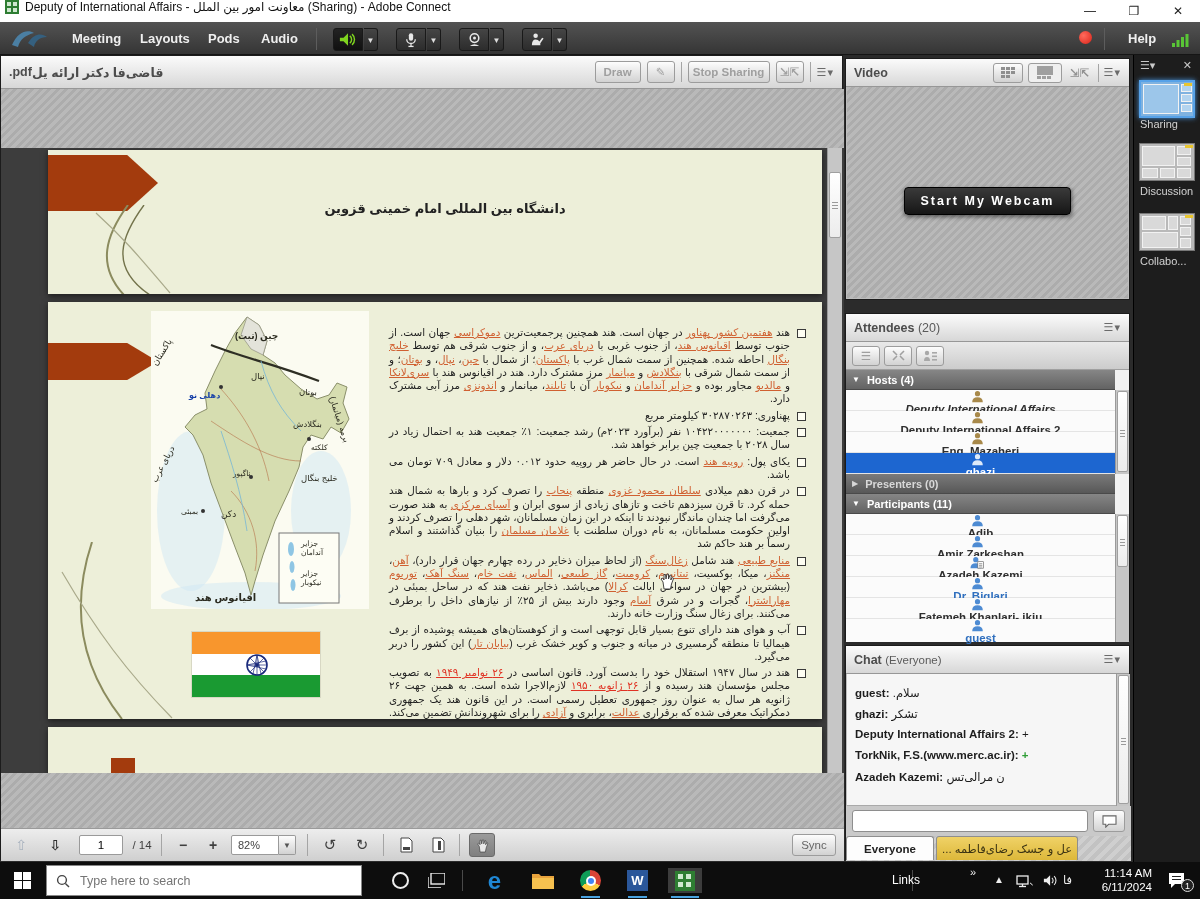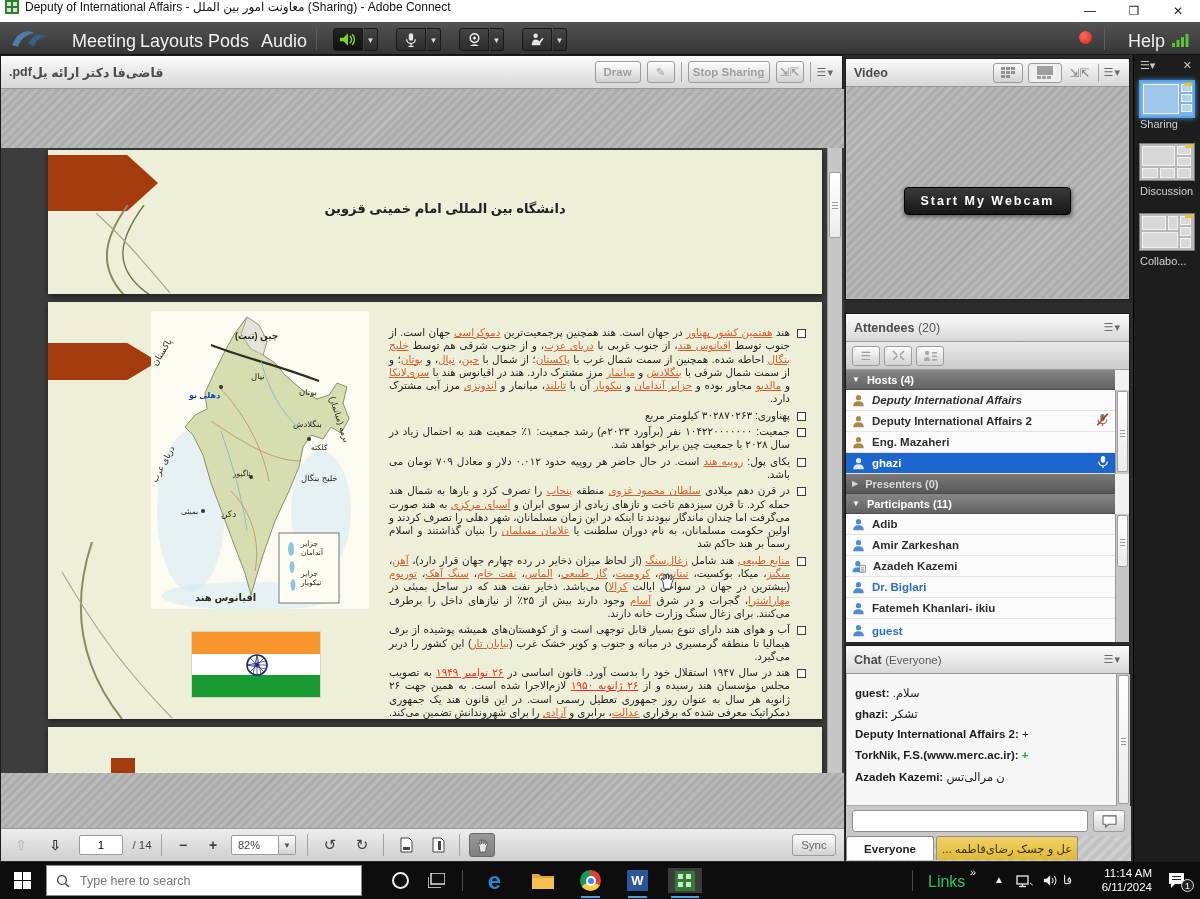--- a/index.html
+++ b/index.html
@@ -7,21 +7,21 @@
   #app{position:relative;width:1200px;height:899px;background:#2b2b2b;overflow:hidden;}
   .abs{position:absolute;}
   .rtl{direction:rtl;unicode-bidi:isolate;}
   
   .titlebar{position:absolute;left:0;top:0;width:1200px;height:22px;background:#fff;color:#111;font-size:12px;display:flex;align-items:flex-start;}
   .appico{width:14px;height:14px;margin:0 6px 0 5px;background:#2e7d32;position:relative;}
   .appico i{position:absolute;background:#cfe8cf;width:4px;height:4px;}
   .wctrl{position:absolute;top:0;height:22px;width:44px;text-align:center;line-height:22px;font-size:12px;color:#222;}
   
   .menubar{position:absolute;left:0;top:22px;width:1200px;height:33px;background:linear-gradient(#535353,#353535);border-bottom:1px solid #151515;}
-  .menuitem{color:#efefef;font-weight:normal;font-size:18px;position:absolute;top:9px;}
+  .menuitem{color:#efefef;font-weight:bold;font-size:13px;position:absolute;top:9px;}
   .avbtn{position:absolute;top:6px;height:23px;background:linear-gradient(#454545,#2c2c2c);border:1px solid #191919;border-radius:3px 0 0 3px;display:flex;align-items:center;justify-content:center;}
   .avarr{position:absolute;top:6px;height:23px;width:14px;background:linear-gradient(#454545,#2c2c2c);border:1px solid #191919;border-left:none;border-radius:0 3px 3px 0;color:#ddd;font-size:8px;text-align:center;line-height:23px;}
   .mbsep{position:absolute;top:6px;width:1px;height:22px;background:#5d5d5d;}
   
   .pod{position:absolute;border:1px solid #1c1c1c;background:#bdbdbd;}
   .podhead{position:absolute;left:0;top:0;right:0;height:28px;background:linear-gradient(#fbfbfb,#d7d7d7);border-bottom:1px solid #979797;color:#4c4c4c;font-size:12.5px;font-weight:bold;display:flex;align-items:center;padding:0 8px;}
   .hatch{background:repeating-linear-gradient(135deg,#b9b9b9 0 3px,#acacac 3px 6px);}
   .podmenu{color:#6a6a6a;font-size:11px;letter-spacing:1px;}
   .gbtn{background:linear-gradient(#fdfdfd,#d2d2d2);border:1px solid #9c9c9c;border-radius:3px;color:#9f9f9f;font-size:11.5px;display:inline-flex;align-items:center;justify-content:center;}
   
@@ -34,21 +34,21 @@
   .hl{color:#d06031;text-decoration:underline;}
   .rd{color:#e03324;text-decoration:underline;}
   .mlab{position:absolute;color:#2b2b20;white-space:nowrap;}
   .scrolltrack{background:#c6c6c6;border-left:1px solid #9a9a9a;}
   .scrollthumb{position:absolute;background:linear-gradient(#ffffff,#ececec);border:1px solid #9f9f9f;border-radius:2px;}
   .grip{position:absolute;left:2px;right:2px;height:1px;background:#9a9a9a;}
   .tbtn{position:absolute;top:5px;height:22px;display:flex;align-items:center;justify-content:center;color:#3f3f3f;font-size:14px;}
   .tsep{position:absolute;top:5px;width:1px;height:22px;background:#a5a5a5;}
   
   .secbar{position:absolute;left:0;right:14px;height:20px;background:linear-gradient(#868686,#636363);border-bottom:1px solid #4a4a4a;color:#fff;font-size:11px;font-weight:bold;display:flex;align-items:center;padding:0 6px;}
-  .arow{position:absolute;left:0;right:14px;height:21px;background:#fbfbfb;border-bottom:1px solid #e4e4e4;display:flex;align-items:center;padding:0 6px;font-size:11.5px;color:#2e2e2e;font-weight:bold;}
+  .arow{position:absolute;left:0;right:14px;height:21px;background:#fbfbfb;border-bottom:1px solid #e4e4e4;display:flex;align-items:center;padding:0 6px;font-size:11.5px;color:#2e2e2e;font-weight:bold;flex-direction:column;}
   .arow .pico{margin-right:7px;display:inline-flex;}
   .sel{background:#1d66d0;color:#fff;}
   .bluename{color:#2f6fbe;}
   
   .msg{position:absolute;left:8px;right:20px;font-size:11.5px;color:#1d1d1d;white-space:nowrap;}
   .mname{font-weight:bold;margin-top:8px;}
   .green{color:#2f9e36;font-weight:bold;}
   .chattab{position:absolute;top:0;height:24px;border:1px solid #8e8e8e;border-bottom:none;border-radius:3px 3px 0 0;font-size:11.5px;display:flex;align-items:center;justify-content:center;}
   
   .dock{position:absolute;left:1133px;top:55px;width:67px;height:807px;background:#1d1d1d;border-left:1px solid #000;}
@@ -605,21 +605,21 @@
     </div>
     <div class="tico running" style="left:668px;width:34px;background:#3c3c3c">
       <span style="width:20px;height:20px;background:#2e7d32;position:relative;display:block">
         <i style="position:absolute;left:3px;top:3px;width:5px;height:5px;background:#cfe8cf"></i>
         <i style="position:absolute;left:11px;top:3px;width:5px;height:5px;background:#cfe8cf"></i>
         <i style="position:absolute;left:3px;top:11px;width:5px;height:5px;background:#cfe8cf"></i>
         <i style="position:absolute;left:11px;top:11px;width:5px;height:5px;background:#cfe8cf"></i>
       </span>
     </div>
     <div class="abs" style="left:912px;top:8px;width:1px;height:21px;background:#4a4a4a"></div>
-    <span class="abs" style="left:928px;top:11px;font-size:16px;color:#22c55e">Links</span>
+    <span class="abs" style="left:892px;top:11px;font-size:12px;color:#ffffff">Links</span>
     <span class="abs" style="left:970px;top:4px;font-size:11px;color:#eee">»</span>
     <span class="abs" style="left:994px;top:12px;font-size:10px;color:#eee">▲</span>
     <div class="tico" style="left:1012px">
       <svg width="17" height="14" viewBox="0 0 17 14">
           <rect x="1" y="2" width="11" height="8" fill="none" stroke="#eee" stroke-width="1.3"></rect>
           <line x1="3" y1="12.5" x2="10" y2="12.5" stroke="#eee" stroke-width="1.3"></line>
           <line x1="6.5" y1="10" x2="6.5" y2="12" stroke="#eee" stroke-width="1.3"></line>
           <path d="M14 9 a3.5 3.5 0 0 1 2.4 2.4" stroke="#eee" fill="none"></path>
         </svg>
     </div>

